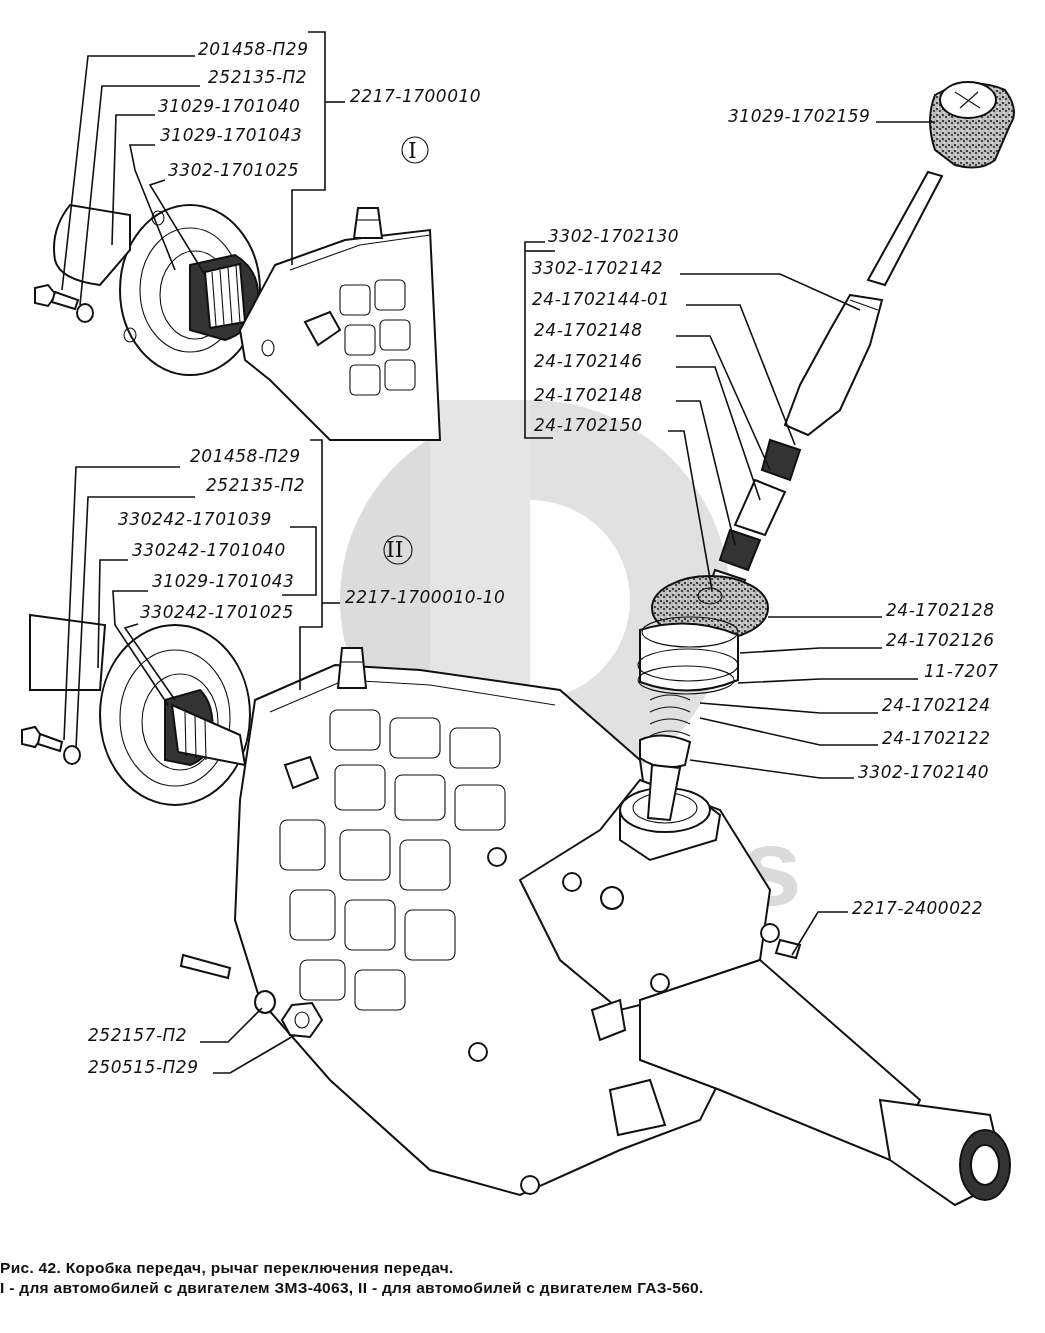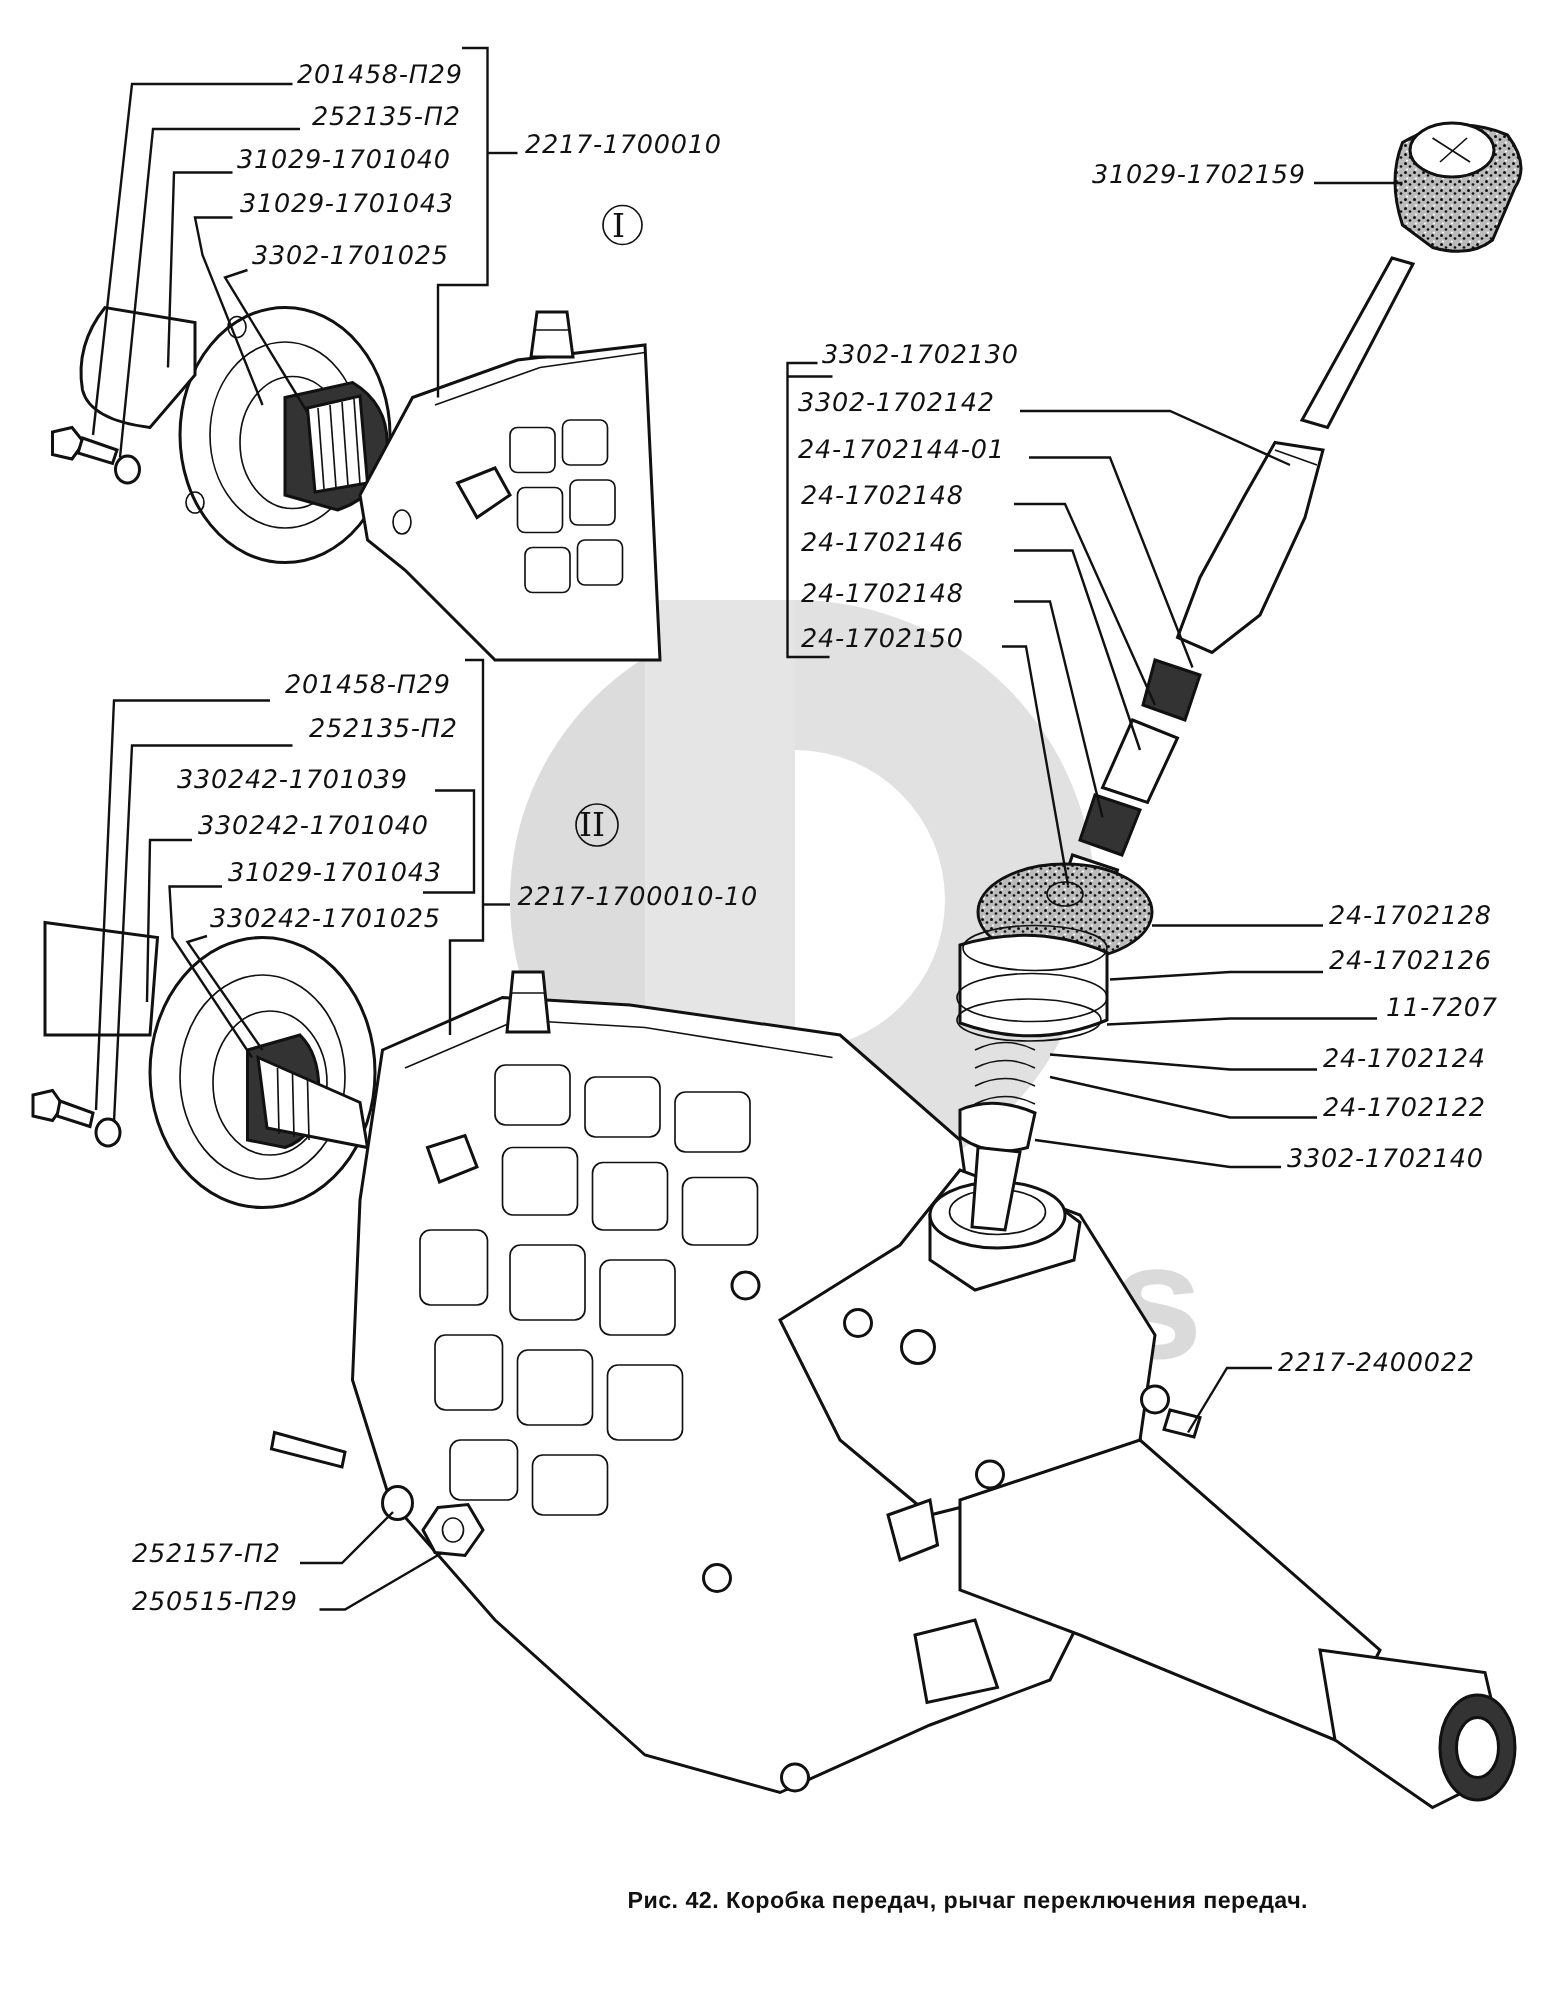--- a/index.html
+++ b/index.html
@@ -7,21 +7,21 @@
   #stage{position:absolute;left:0;top:0;width:1045px;height:1333px;}
   svg text{font-family:"DejaVu Sans",sans-serif;font-style:italic;fill:#111;}
   .lbl{font-size:17px;letter-spacing:0.5px;}
   .wm{font-family:"Liberation Sans",sans-serif;font-style:normal;fill:#d6d6d6;font-weight:bold;}
   .ln{stroke:#111;stroke-width:1.6;fill:none;}
   .thin{stroke:#111;stroke-width:1.1;fill:none;}
   .part{stroke:#111;stroke-width:2;fill:#fff;}
   .dark{stroke:#111;stroke-width:2;fill:#333;}
   .stip{stroke:#111;stroke-width:2;fill:url(#stipple);}
   .roman{font-family:"DejaVu Serif",serif;font-style:normal;font-size:22px;}
-  #caption{position:absolute;left:0;top:1258px;width:872px;text-align:right;font-family:"Liberation Sans",sans-serif;font-weight:bold;font-size:15.5px;line-height:20px;color:#111;letter-spacing:0.3px;}
+  #caption{position:absolute;left:0;top:1258px;width:872px;text-align:left;font-family:"Liberation Sans",sans-serif;font-weight:bold;font-size:15.5px;line-height:20px;color:#111;letter-spacing:0.3px;}
   #caption div{white-space:pre;}
 </style>
 </head>
 <body>
 
 <div id="stage">
 <svg width="1045" height="1250" viewBox="0 0 1045 1250" xmlns="http://www.w3.org/2000/svg">
   <defs>
     <pattern id="stipple" width="6" height="6" patternUnits="userSpaceOnUse">
       <rect width="6" height="6" fill="#bbb"></rect>
@@ -251,13 +251,14 @@
     <polyline class="ln" points="690,760 820,778 854,778"></polyline>
 
     <text class="lbl" x="852" y="914">2217-2400022</text>
     <polyline class="ln" points="848,912 818,912 792,955"></polyline>
   </g>
 </svg>
 </div>
 
 <div id="caption">
   <div>Рис. 42. Коробка передач, рычаг переключения передач.</div>
+  <div>I - для автомобилей с двигателем ЗМЗ-4063, II - для автомобилей с двигателем ГАЗ-560.</div>
 </div>
 
 </body></html>

